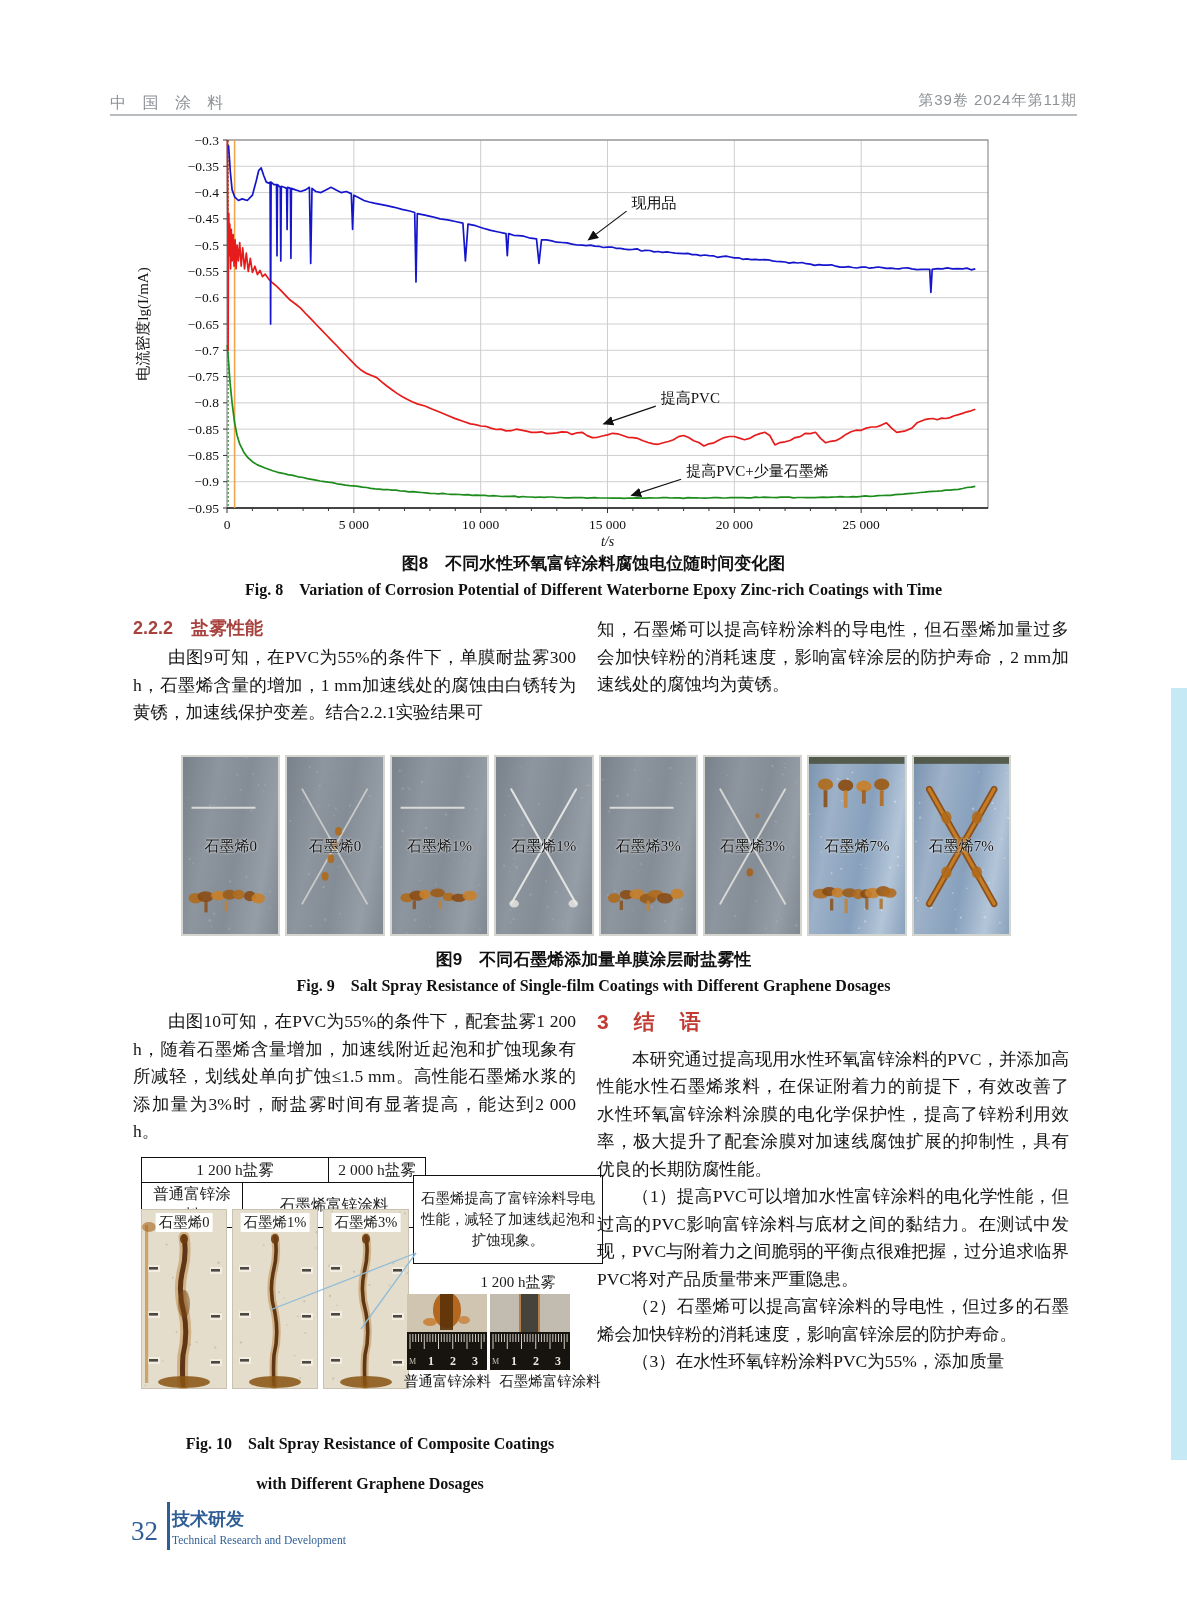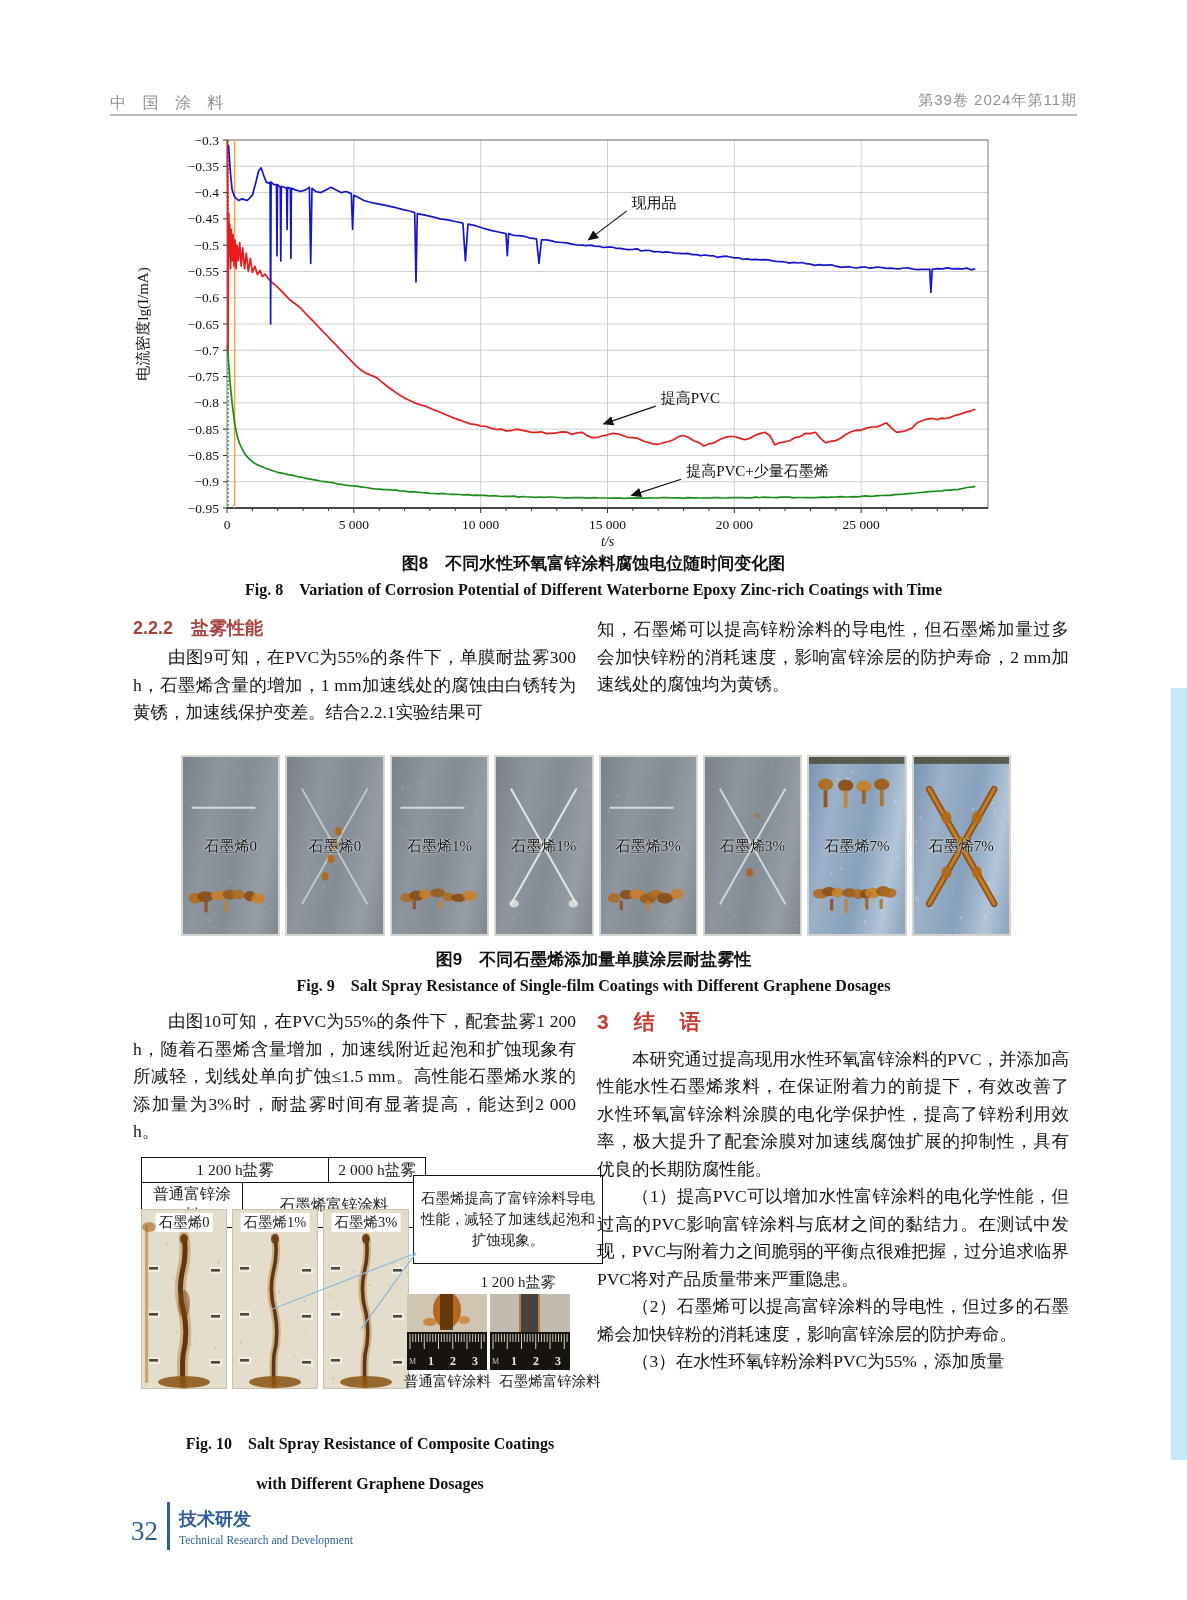--- a/index.html
+++ b/index.html
@@ -46,21 +46,21 @@
   #f10lbl2{position:absolute;left:352px;top:215px;width:130px;text-align:center;font-size:14.5px;}
   #f10lines{position:absolute;inset:0;pointer-events:none;}
   
   #bluestrip{position:absolute;right:0;top:688px;width:16px;height:772px;
      background:linear-gradient(180deg,#baе6f3 0%,#b8e5f2 8%,#cdeef7 20%,#e6f7fb 38%,#f2fbfd 48%,#d8f1f8 62%,#cdecf6 74%,#bfe7f3 88%,#b9e4f2 100%);
      background-color:#c6eaf5;}
   
   #footer{position:absolute;left:131px;top:1502px;display:flex;align-items:center;color:#2f5e96;}
   #footer .pg{font-size:27px;margin-right:9px;margin-top:10px;}
   #footer .bar{width:3px;height:48px;background:#2f5e96;}
-  #footer .fc{padding-left:9px;}
+  #footer .fc{padding-left:2px;}
   #footer .fc .cn{font-family:"Liberation Sans","DejaVu Sans",sans-serif;font-weight:bold;font-size:18px;}
   #footer .fc .en{font-size:11.5px;margin-top:3px;}
   text{user-select:none;}
 </style>
 </head>
 <body>
 
 <div class="page">
 
   <div class="hdr">

